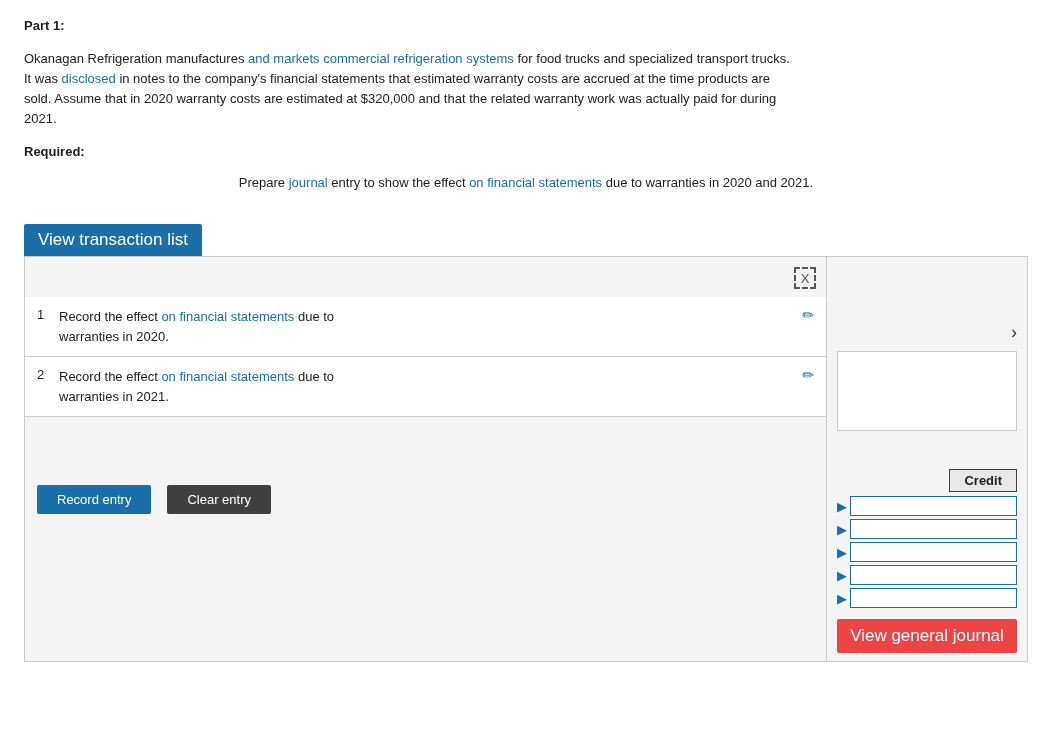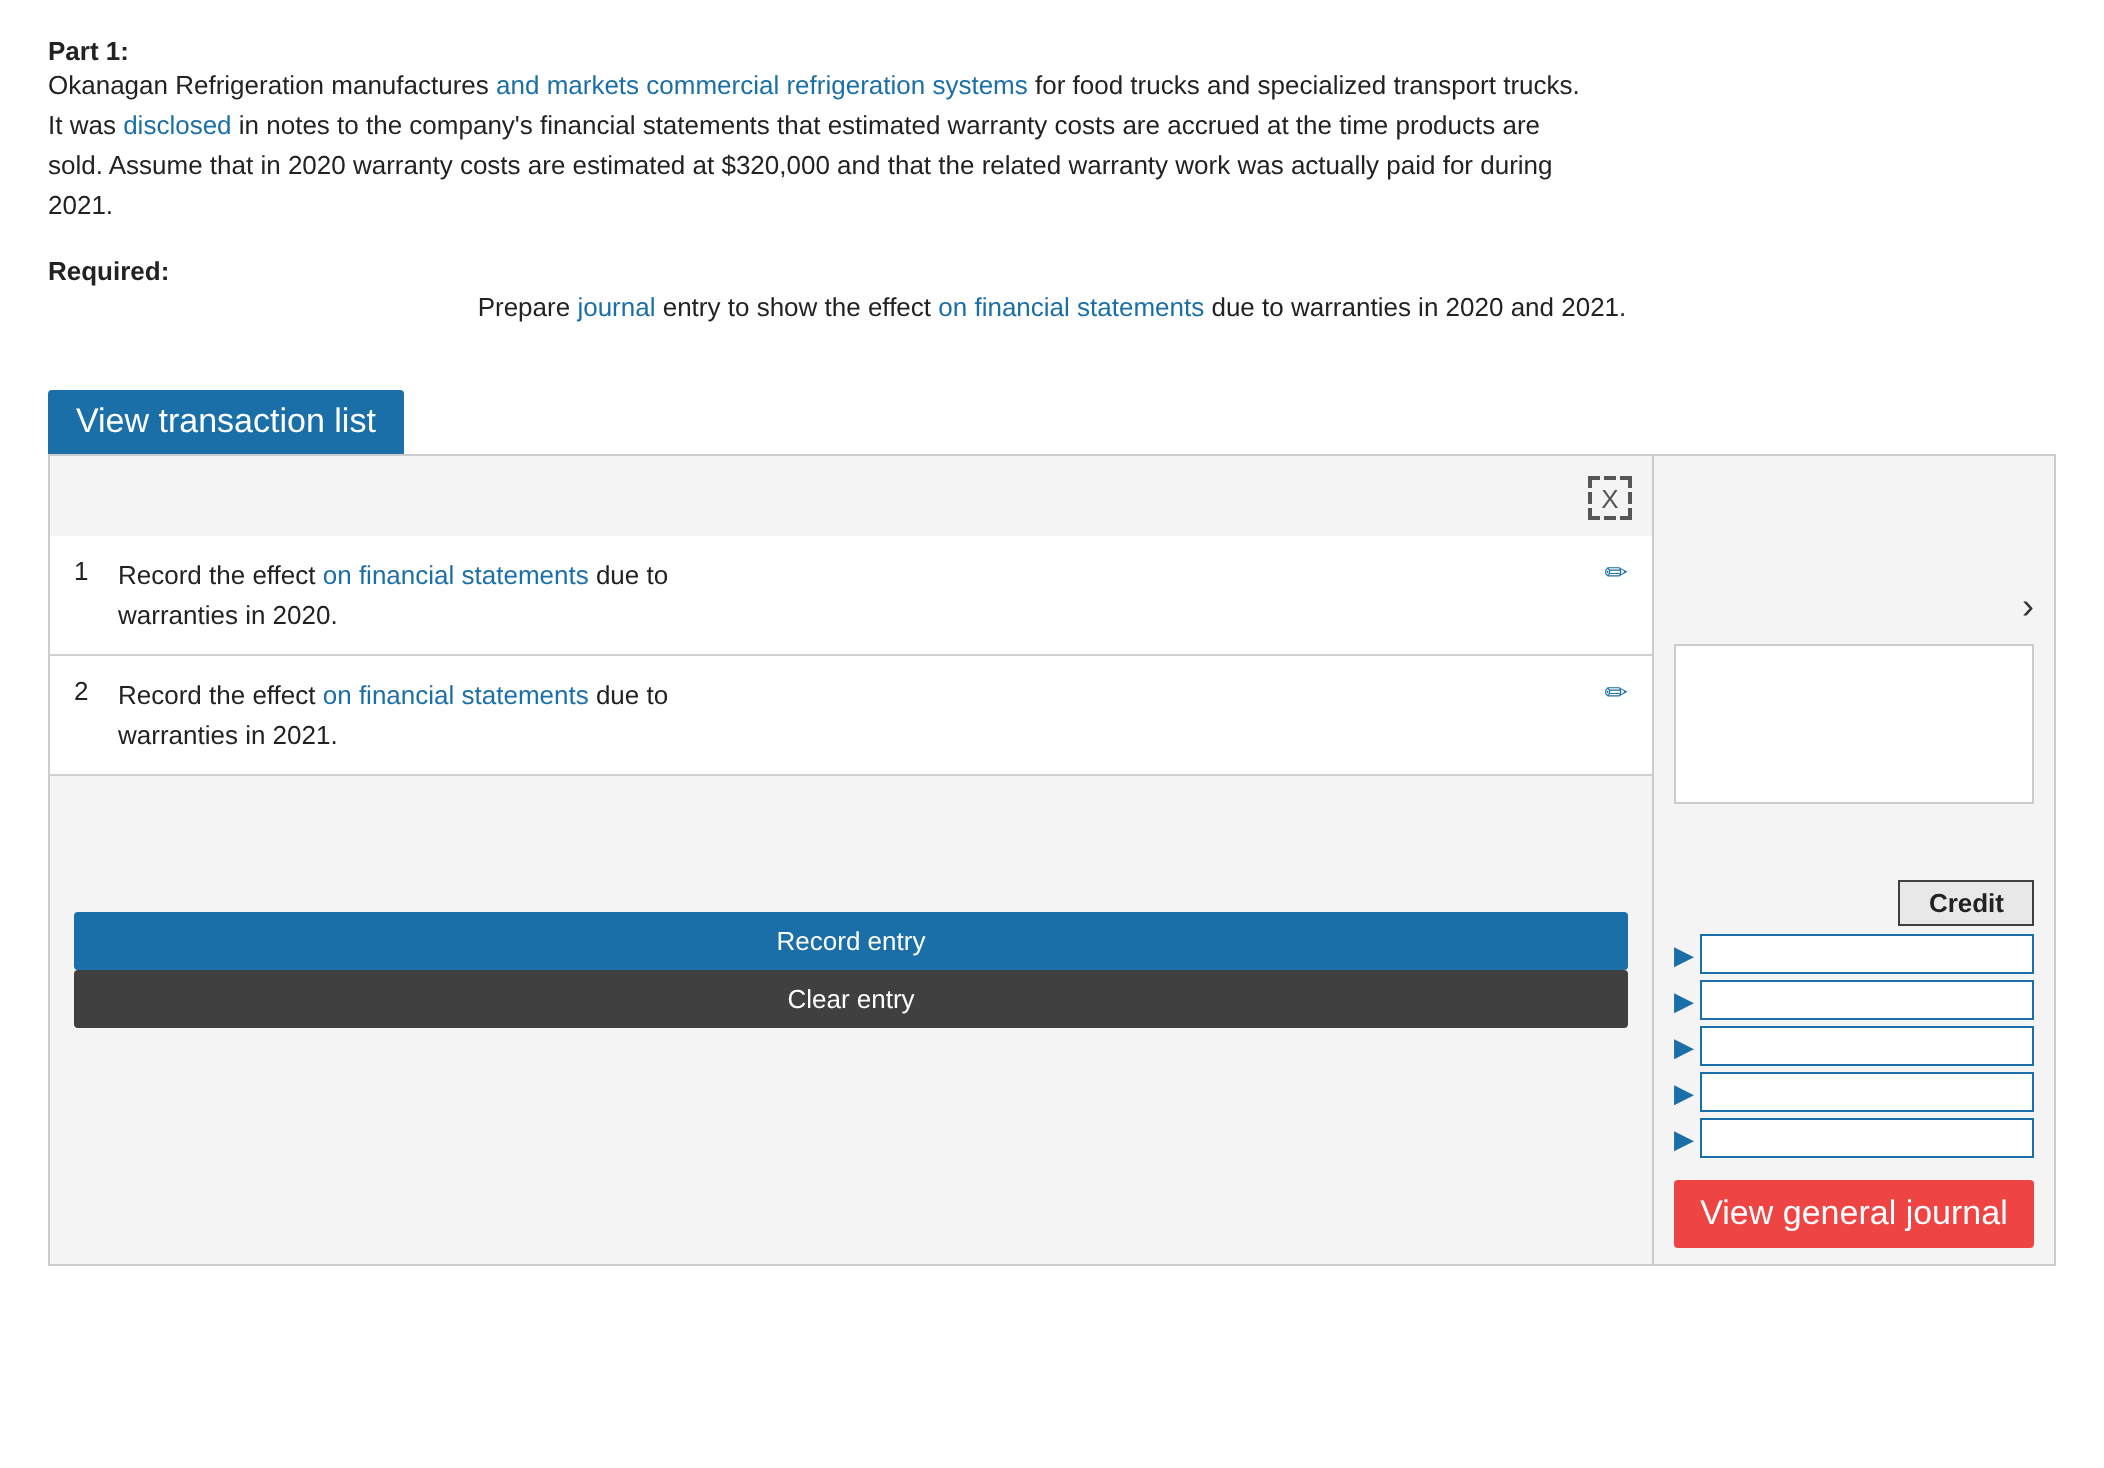--- a/index.html
+++ b/index.html
@@ -8,34 +8,34 @@
       font-size: 13px;
       color: #222;
       background: #fff;
       width: 1052px;
       min-height: 734px;
       padding: 18px 24px;
     }
 
     .part-label {
       font-weight: bold;
-      margin-bottom: 0;
+      margin-bottom: 16px;
     }
 
     .intro-text {
       line-height: 1.55;
       margin-bottom: 14px;
       color: #222;
     }
 
     .intro-text .blue { color: #1a6fa8; }
 
     .required-label {
       font-weight: bold;
-      margin-bottom: 1px;
+      margin-bottom: 14px;
     }
 
     .required-text {
       margin-bottom: 32px;
       line-height: 1.5;
       color: #222;
       text-align: center;
     }
     .required-text .blue { color: #1a6fa8; }
 
@@ -140,22 +140,22 @@
       height: 14px;
       background: #3a7d44;
       border-radius: 50%;
       display: inline-block;
       margin-right: 6px;
       flex-shrink: 0;
     }
 
     .buttons-row {
       display: flex;
-      flex-direction: column;
-      gap: 0;
+      flex-direction: row;
+      gap: 16px;
       padding: 8px 12px;
       background: #f4f4f4;
     }
 
     .btn-record {
       background: #1a6fa8;
       color: #fff;
       border: none;
       padding: 7px 20px;
       font-size: 13px;

